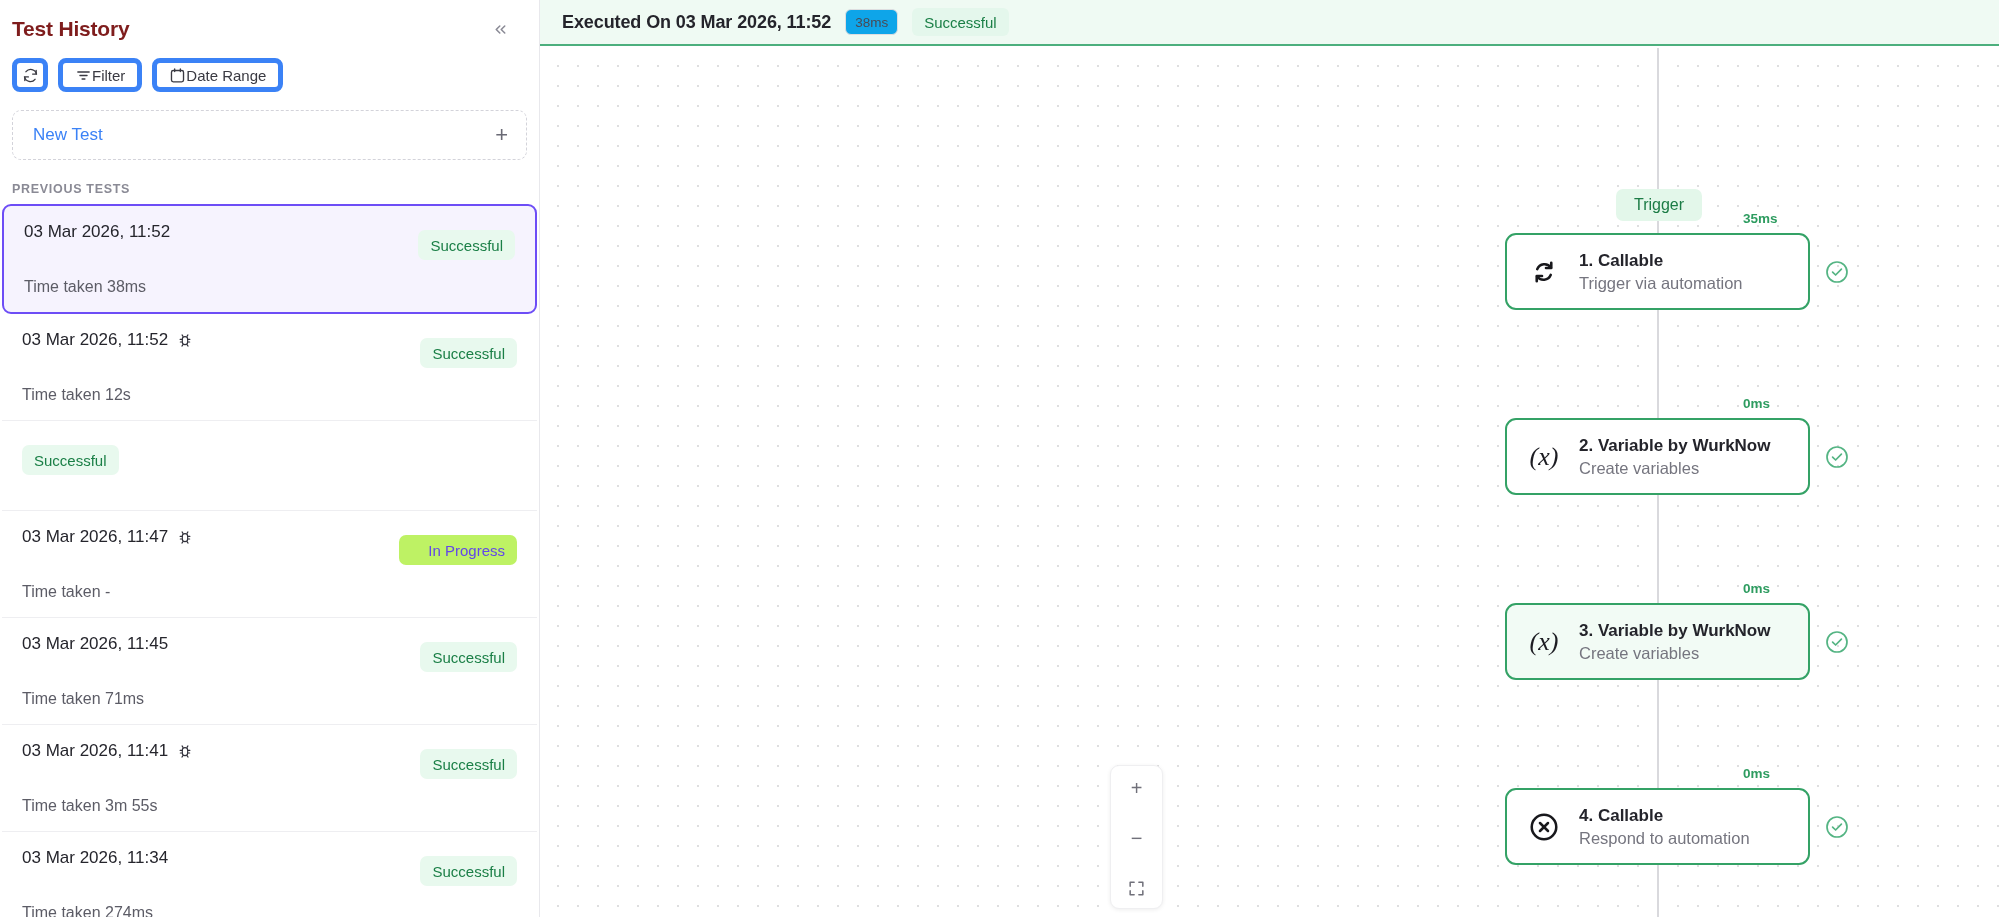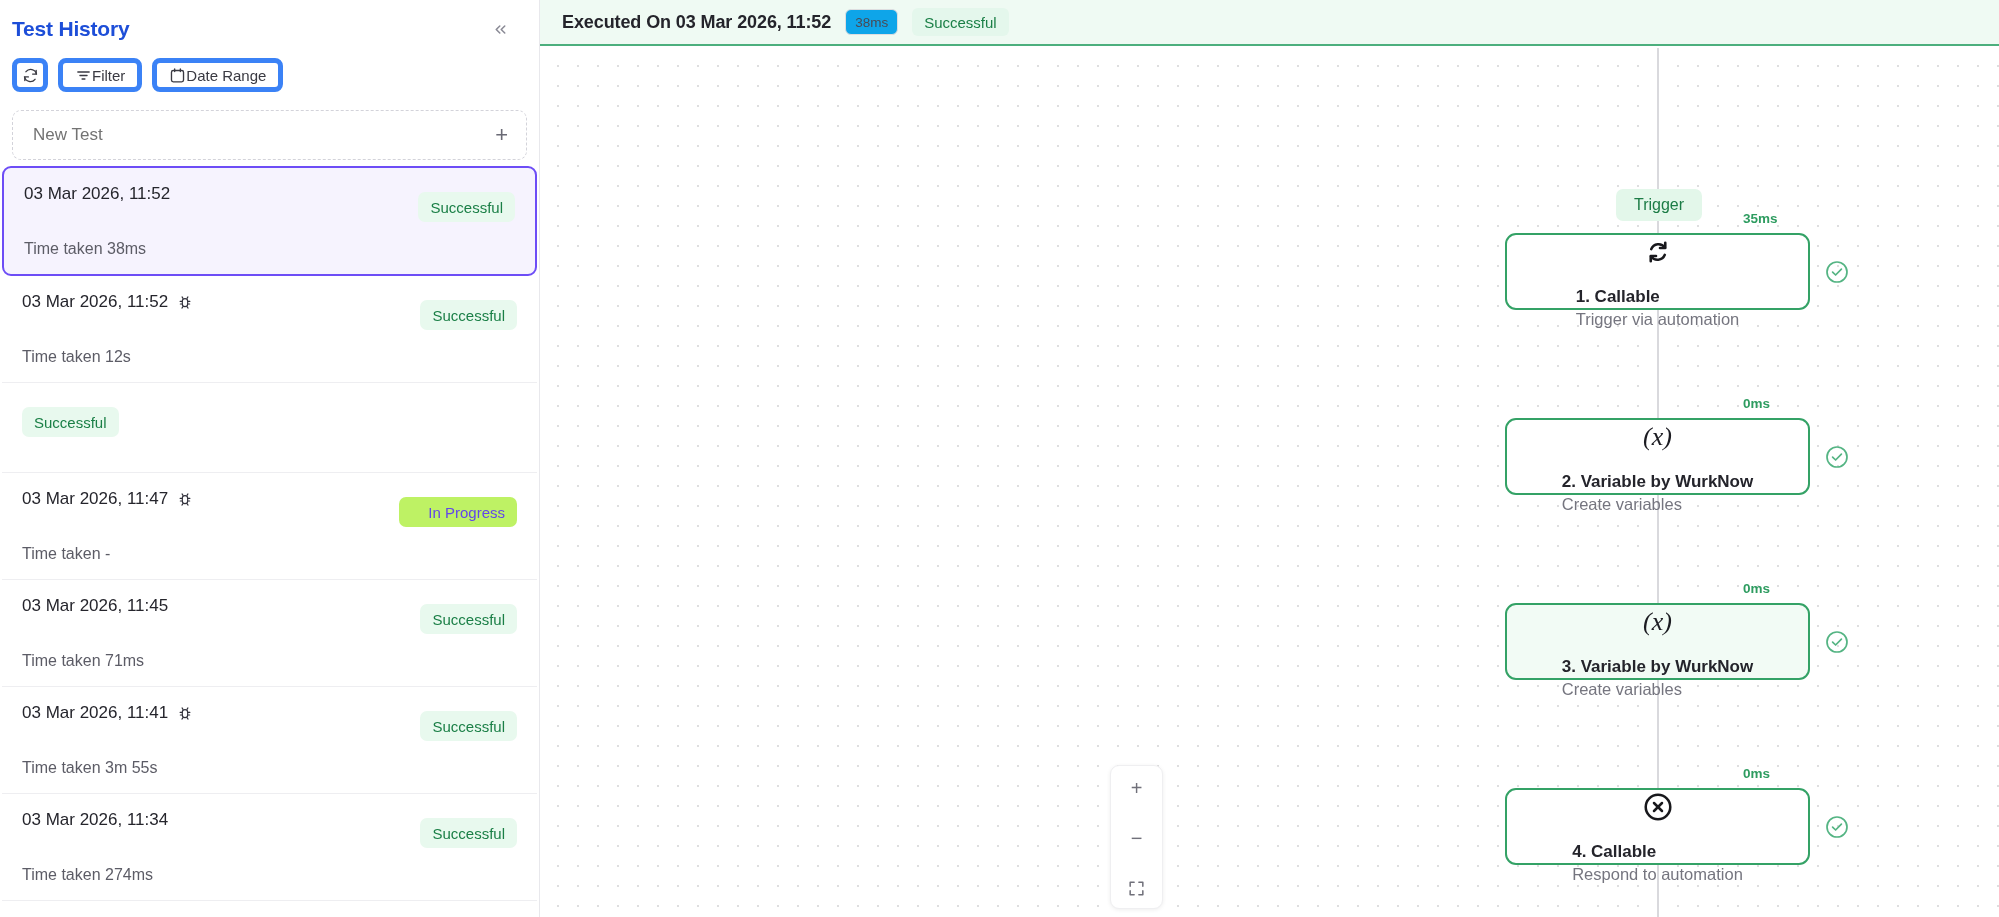--- a/index.html
+++ b/index.html
@@ -18,21 +18,21 @@
     border-right: 1px solid #e8e8ec;
     display: flex; flex-direction: column;
     position: relative;
     flex: 0 0 540px;
   }
   .sb-header {
     display: flex; align-items: center; justify-content: space-between;
     padding: 14px 24px 8px 12px;
   }
   .sb-title {
-    font-size: 21px; font-weight: 700; color: #1d4ed8;
+    font-size: 21px; font-weight: 700; color: #7f1d1d;
     letter-spacing: -0.2px;
   }
   .collapse-btn {
     width: 30px; height: 30px; display: flex; align-items: center; justify-content: center;
     color: #8b8b96; font-size: 19px; cursor: pointer; line-height: 1;
     background: none; border: none;
   }
   .sb-toolbar {
     display: flex; align-items: center; gap: 10px;
     padding: 6px 12px 10px 12px;
@@ -45,21 +45,21 @@
   }
   .tool-btn.icon-only { width: 36px; padding: 0; justify-content: center; }
   .tool-btn svg { display: block; }
 
   .new-test {
     margin: 8px 12px 6px 12px; height: 50px;
     border: 1px dashed #d3d3da; border-radius: 9px;
     display: flex; align-items: center; justify-content: space-between;
     padding: 0 18px 0 20px; cursor: pointer; background: #fff;
   }
-  .new-test-label { font-size: 17px; color: #737373; }
+  .new-test-label { font-size: 17px; color: #3b82f6; }
   .new-test-plus { font-size: 22px; color: #6a6a75; line-height: 1; }
 
   .section-label {
     padding: 16px 12px 8px 12px;
     font-size: 12.5px; font-weight: 600; letter-spacing: 0.7px;
     color: #8a8a95;
   }
 
   .test-list { flex: 1; overflow: hidden; }
   .test-item {
@@ -129,21 +129,20 @@
     background: #e3f7ea; color: #1c7c46;
     border-radius: 7px; padding: 7px 18px;
     font-size: 16px;
   }
   .node {
     position: absolute; width: 305px; height: 77px;
     border: 2.5px solid #34a266; border-radius: 11px;
     background: #ffffff;
     display: flex; align-items: center; gap: 18px;
     padding: 0 20px 0 20px;
-    flex-direction: column;
   }
   .node.hl { background: #f2fbf5; }
   .node-icon {
     width: 34px; height: 34px; flex: 0 0 34px;
     display: flex; align-items: center; justify-content: center;
     color: #18181c;
   }
   .node-icon .vx {
     font-size: 26px; font-family: "Liberation Serif", serif; font-style: italic;
     color: #1c1c22; line-height: 1;
@@ -220,20 +219,21 @@
         </span>
         <span>Date Range</span>
       </button>
     </div>
 
     <div class="new-test">
       <span class="new-test-label">New Test</span>
       <span class="new-test-plus">+</span>
     </div>
 
+    <div class="section-label">PREVIOUS TESTS</div>
 
     <div class="test-list" id="test-list">
         <div class="test-item selected">
           <div class="ti-left">
             <div class="ti-date-row">
               <span class="ti-date">03 Mar 2026, 11:52</span>
             </div>
             <div class="ti-sub">Time taken 38ms</div>
           </div>
           <span class="badge success">Successful</span>

